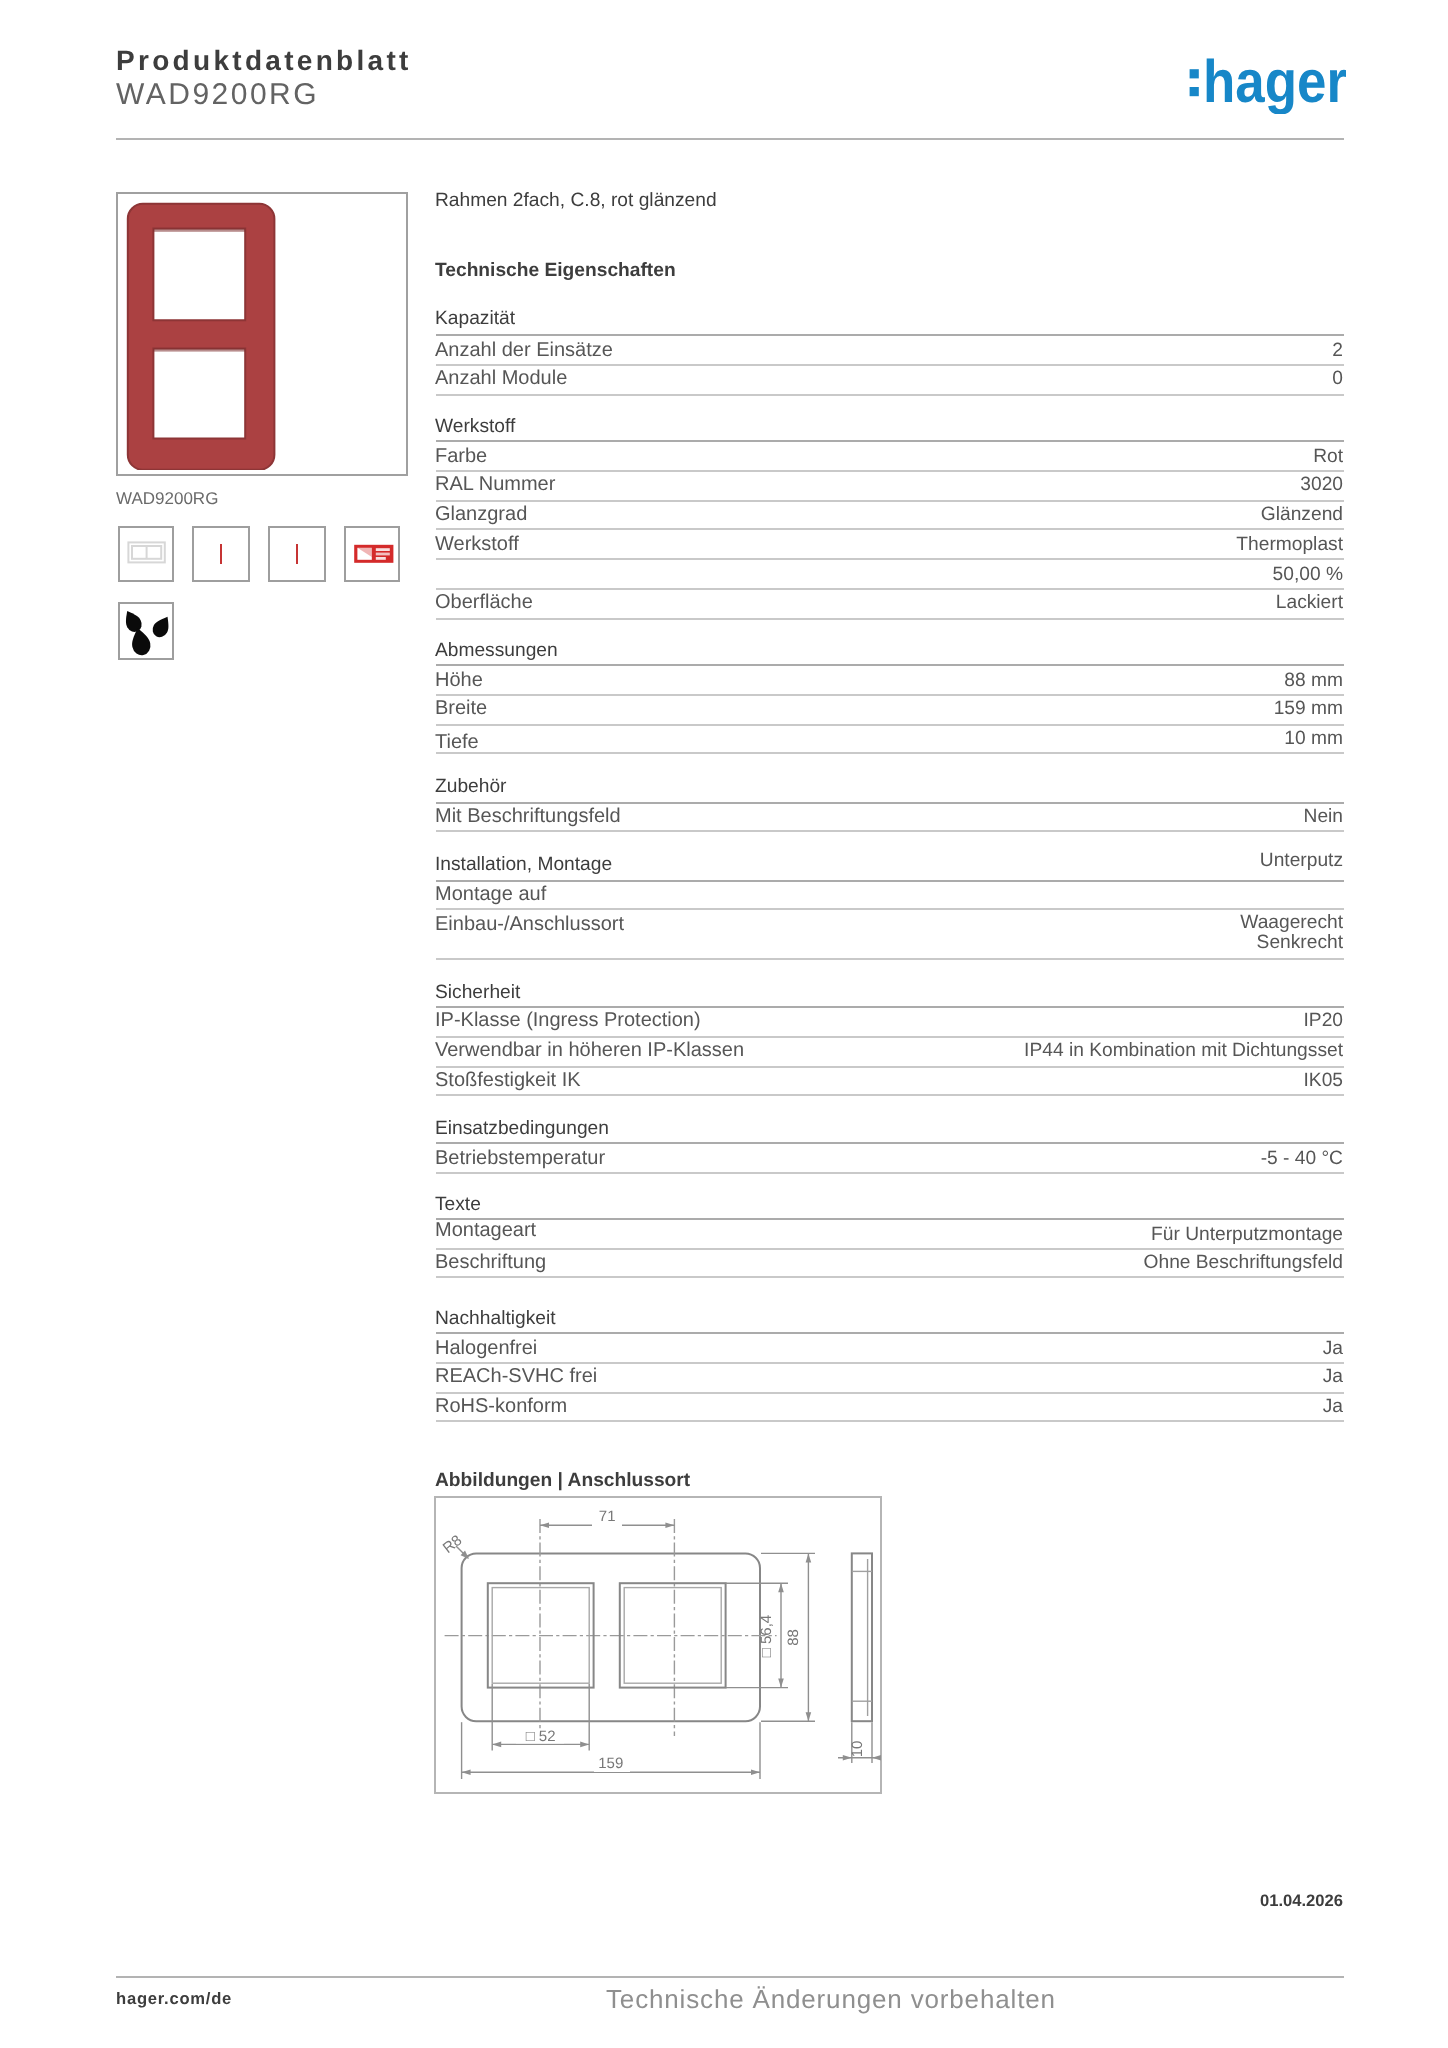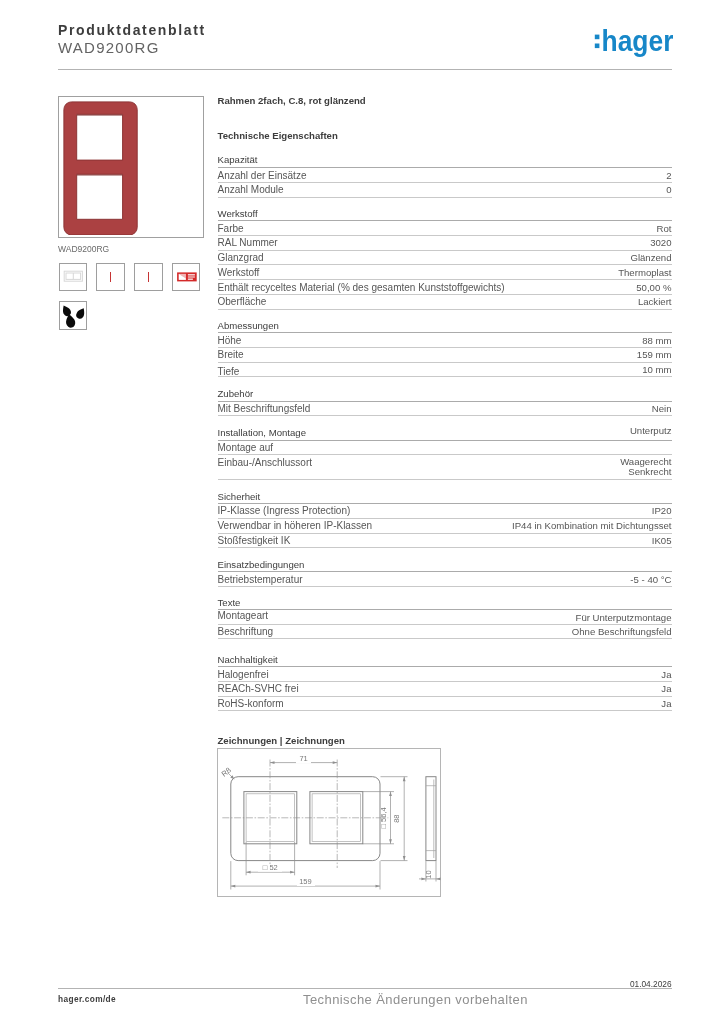--- a/index.html
+++ b/index.html
@@ -61,21 +61,21 @@
 
 <div style="position:absolute;left:58.5px;top:301px;width:26.5px;height:27px;border:1px solid #9e9e9e"></div>
 <svg style="position:absolute;left:58.5px;top:301px" width="28" height="28" viewBox="0 0 28 28">
 <g fill="#0a0a0a">
 <path transform="translate(7.3,9.6) rotate(-28) scale(1.02)" d="M0,-5.6 C2.6,-2.3 3.7,-0.6 3.7,1.4 A3.7,4.1 0 0 1 -3.7,1.4 C-3.7,-0.6 -2.6,-2.3 0,-5.6 Z"></path>
 <path transform="translate(21.9,12.3) rotate(30) scale(1.02)" d="M0,-5.6 C2.6,-2.3 3.7,-0.6 3.7,1.4 A3.7,4.1 0 0 1 -3.7,1.4 C-3.7,-0.6 -2.6,-2.3 0,-5.6 Z"></path>
 <path transform="translate(11.3,19.9) rotate(-12) scale(1.06)" d="M0,-6.6 C3.0,-2.7 4.3,-0.7 4.3,1.6 A4.3,4.8 0 0 1 -4.3,1.6 C-4.3,-0.7 -3.0,-2.7 0,-6.6 Z"></path>
 </g>
 </svg>
 
-<div style="position:absolute;left:217.5px;top:94.9px;font-size:9.6px;font-weight:bold;color:#3d3d3d;line-height:12px">Rahmen 2fach, C.8, rot glänzend</div>
+<div style="position:absolute;left:217.5px;top:94.9px;font-size:9.6px;font-weight:normal;color:#3d3d3d;line-height:12px">Rahmen 2fach, C.8, rot glänzend</div>
 
 <div style="position:absolute;left:217.5px;top:130.3px;font-size:9.6px;font-weight:bold;color:#3d3d3d;line-height:12px">Technische Eigenschaften</div>
 
 <div class="sh" style="top:154.4px">Kapazität</div>
 <div style="position:absolute;left:217.5px;top:167.0px;width:454.0px;height:1px;background:#ababab"></div>
 
 <div class="rl" style="top:169.5px">Anzahl der Einsätze</div>
 <div class="rv" style="top:169.5px">2</div>
 <div style="position:absolute;left:217.5px;top:181.9px;width:454.0px;height:1px;background:#c9c9c9"></div>
 
@@ -95,21 +95,20 @@
 <div style="position:absolute;left:217.5px;top:249.8px;width:454.0px;height:1px;background:#c9c9c9"></div>
 
 <div class="rl" style="top:252.0px">Glanzgrad</div>
 <div class="rv" style="top:252.0px">Glänzend</div>
 <div style="position:absolute;left:217.5px;top:264.4px;width:454.0px;height:1px;background:#c9c9c9"></div>
 
 <div class="rl" style="top:266.7px">Werkstoff</div>
 <div class="rv" style="top:266.7px">Thermoplast</div>
 <div style="position:absolute;left:217.5px;top:279.1px;width:454.0px;height:1px;background:#c9c9c9"></div>
 
-<div class="rl" style="top:281.5px">Enthält recyceltes Material (% des gesamten Kunststoffgewichts)</div>
 <div class="rv" style="top:281.5px">50,00 %</div>
 <div style="position:absolute;left:217.5px;top:293.9px;width:454.0px;height:1px;background:#c9c9c9"></div>
 
 <div class="rl" style="top:296.2px">Oberfläche</div>
 <div class="rv" style="top:296.2px">Lackiert</div>
 <div style="position:absolute;left:217.5px;top:308.6px;width:454.0px;height:1px;background:#c9c9c9"></div>
 
 <div class="sh" style="top:319.6px">Abmessungen</div>
 <div style="position:absolute;left:217.5px;top:332.2px;width:454.0px;height:1px;background:#ababab"></div>
 
@@ -184,21 +183,21 @@
 <div style="position:absolute;left:217.5px;top:681.1px;width:454.0px;height:1px;background:#c9c9c9"></div>
 
 <div class="rl" style="top:683.3px">REACh-SVHC frei</div>
 <div class="rv" style="top:683.3px">Ja</div>
 <div style="position:absolute;left:217.5px;top:695.7px;width:454.0px;height:1px;background:#c9c9c9"></div>
 
 <div class="rl" style="top:697.9px">RoHS-konform</div>
 <div class="rv" style="top:697.9px">Ja</div>
 <div style="position:absolute;left:217.5px;top:710.3px;width:454.0px;height:1px;background:#c9c9c9"></div>
 
-<div style="position:absolute;left:217.5px;top:735.2px;font-size:9.6px;font-weight:bold;color:#3d3d3d;line-height:12px">Zeichnungen | Zeichnungen</div>
+<div style="position:absolute;left:217.5px;top:735.2px;font-size:9.6px;font-weight:bold;color:#3d3d3d;line-height:12px">Abbildungen | Anschlussort</div>
 
 <div style="position:absolute;left:216.7px;top:748px;width:222.8px;height:147.4px;border:1px solid #b5b5b5;background:#fff"></div>
 
 <svg style="position:absolute;left:216.7px;top:748px" width="224" height="148" viewBox="0 0 224 148">
 
 <rect x="13.8" y="28.7" width="149.2" height="83.9" rx="7.3" fill="#fff" stroke="#878787" stroke-width="1"></rect>
 
 <g stroke="#9a9a9a" stroke-width="0.7" stroke-dasharray="7,1.6,1.6,1.6" fill="none">
 <line x1="53" y1="11.5" x2="53" y2="120"></line>
 <line x1="120.2" y1="11.5" x2="120.2" y2="120"></line>
@@ -271,14 +270,14 @@
 <text x="213.9" y="126.5" font-size="7.5" fill="#787878" text-anchor="middle" font-family="Liberation Sans" transform="rotate(-90 213.9 126.5)">10</text>
 
 </svg>
 
 <div style="position:absolute;left:58px;top:988.3px;width:614px;height:1px;background:#b3b3b3"></div>
 
 <div style="position:absolute;left:58px;top:995.1px;font-size:8.3px;font-weight:bold;letter-spacing:0.38px;color:#3d3d3d;line-height:9px">hager.com/de</div>
 
 <div style="position:absolute;left:303px;top:994.8px;font-size:13px;letter-spacing:0.42px;color:#8f8f8f;line-height:10px">Technische Änderungen vorbehalten</div>
 
-<div style="position:absolute;right:52.5px;top:980px;font-size:8.3px;font-weight:normal;color:#3d3d3d;line-height:9px">01.04.2026</div>
+<div style="position:absolute;right:52.5px;top:946px;font-size:8.3px;font-weight:bold;color:#3d3d3d;line-height:9px">01.04.2026</div>
 </div>
 
 </body></html>

